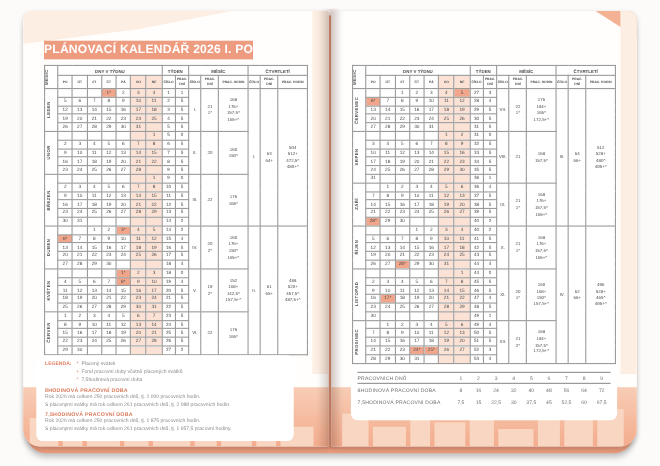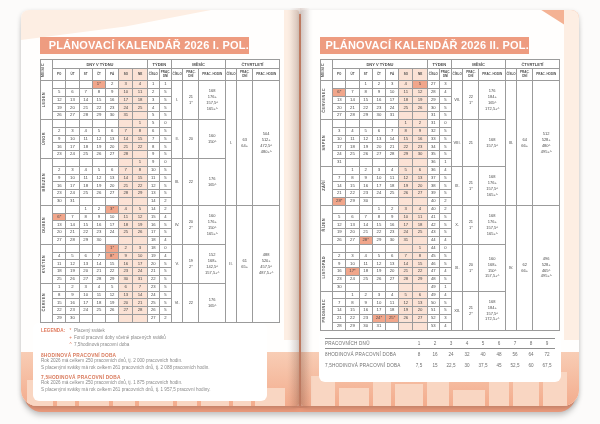--- a/index.html
+++ b/index.html
@@ -18,22 +18,22 @@
   .spine{position:absolute;left:290px;top:8px;width:20px;height:400px;background:linear-gradient(to right,rgba(0,0,0,0),rgba(120,60,40,.14) 48%,rgba(120,60,40,.18) 52%,rgba(0,0,0,0));}
 
   
   .deco-tl{position:absolute;top:0;left:0;width:190px;height:30px;background:#fdeee3;clip-path:polygon(0 0,100% 0,55% 55%,0 100%);}
   .deco-edge{position:absolute;top:0;right:0;width:15px;height:330px;background:#fdeee3;}
   .deco-tr{position:absolute;top:0;right:0;width:46px;height:24px;background:#f4b294;clip-path:polygon(18% 0,100% 0,100% 100%);}
   .skyline{position:absolute;left:0;right:0;bottom:0;height:54px;background:linear-gradient(#f8cdb5,#f3ac8d);overflow:hidden;}
   .bld{position:absolute;bottom:0;background:#f9d6c2;}
 
   
-  .banner{position:absolute;top:27px;left:19px;width:209px;height:17px;background:#ee9c80;color:#fff;
-    font-weight:bold;font-size:11px;line-height:17px;text-align:right;letter-spacing:.2px;white-space:nowrap;}
+  .banner{position:absolute;top:27px;left:19px;width:190px;height:17px;background:#ee9c80;color:#fff;
+    font-weight:bold;font-size:11px;line-height:17px;text-align:left;letter-spacing:.2px;white-space:nowrap;}
 
   
   table.cal{position:absolute;top:49px;left:19px;border-collapse:collapse;table-layout:fixed;width:240px;background:#fff;}
   table.cal td,table.cal th{border:.5px solid #9b9b9b;padding:0;text-align:center;vertical-align:middle;color:#4a4a4a;overflow:hidden;}
   table.cal{border:1px solid #7d7d7d;}
   th.grp{font-size:4px;font-weight:bold;height:9px;color:#444;}
   th.sub{font-size:3px;font-weight:bold;height:12px;line-height:1.15;color:#444;padding:0 .5px;}
   td.dcell{height:7.8px;font-size:4.3px;line-height:1;}
   td.we,th.we{background:#fbe2d5;}
   td.hol{background:#f1a68b;}
@@ -605,21 +605,20 @@
       <div class="bld" style="left:10px;width:24px;height:30px;"></div>
       <div class="bld" style="left:38px;width:30px;height:18px;"></div>
       <div class="bld" style="left:72px;width:18px;height:42px;"></div>
       <div class="bld" style="left:94px;width:28px;height:22px;"></div>
       <div class="bld" style="left:126px;width:22px;height:36px;"></div>
       <div class="bld" style="left:152px;width:32px;height:16px;"></div>
       <div class="bld" style="left:188px;width:20px;height:40px;"></div>
       <div class="bld" style="left:212px;width:26px;height:26px;"></div>
       <div class="bld" style="left:242px;width:24px;height:34px;"></div>
     </div>
-    <div class="banner">PLÁNOVACÍ KALENDÁŘ 2026  II. POL.</div>
     <table class="cal">
         <colgroup>
           <col style="width: 12px;">
           <col style="width: 13px;">
           <col style="width: 13px;">
           <col style="width: 13px;">
           <col style="width: 13px;">
           <col style="width: 13px;">
           <col style="width: 14px;">
           <col style="width: 14px;">

